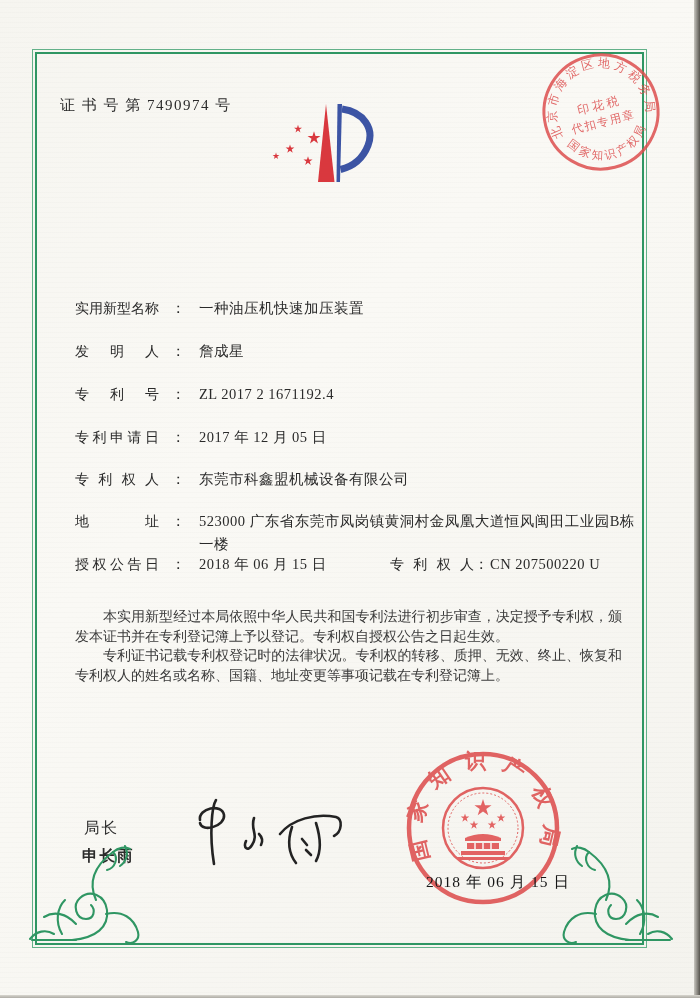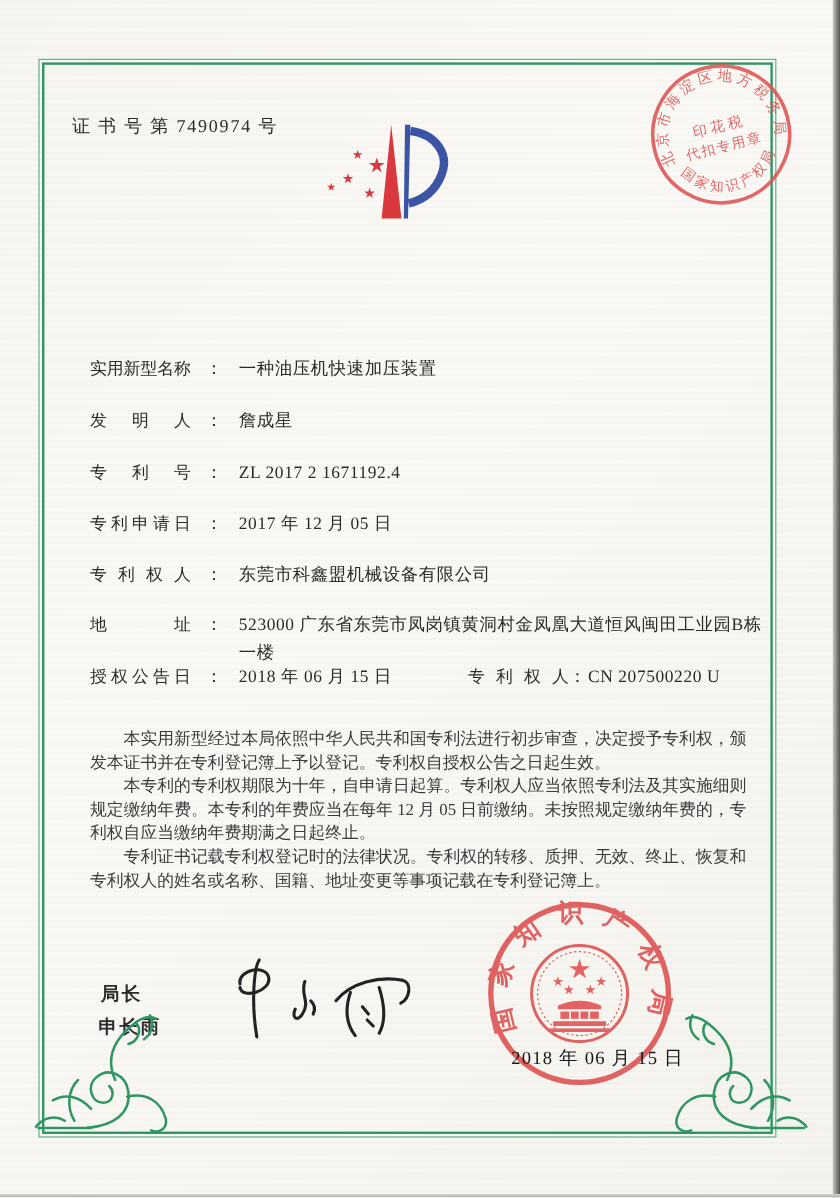--- a/index.html
+++ b/index.html
@@ -40,21 +40,21 @@
   .row-1{top:297px}.row-2{top:340px}.row-3{top:383px}.row-4{top:426px}
   .row-5{top:468px}.row-6{top:510px}.row-7{top:553px}
   .row-grant{ position:absolute; left:390px; top:553px; display:flex;
     font-size:14.5px; color:#2a2a2a; line-height:23px; }
 
   .paras{ position:absolute; left:75px; top:607px; width:547px;
     font-size:14px; line-height:19.6px; color:#3a3a3a; text-align:justify; }
   .paras p{ text-indent:2em; }
 
   .issuer-title{ position:absolute; left:84px; top:818px; font-size:15.5px;
-    font-weight:700; color:#2b2b2b; letter-spacing:2px; }
+    font-weight:400; color:#2b2b2b; letter-spacing:2px; }
   .issuer-name{ position:absolute; left:82px; top:846px; font-size:15.5px;
     font-weight:600; color:#2b2b2b; letter-spacing:2px; }
   .signature{ position:absolute; left:188px; top:792px; }
 
   .seal{ position:absolute; left:403px; top:748px; opacity:0.88; }
   .seal-date{ position:absolute; left:426px; top:872px; font-size:15.5px;
     color:#161616; letter-spacing:1px; }
 
   .tax-stamp{ position:absolute; left:539px; top:50px; transform:rotate(-14deg);
     opacity:0.85; }
@@ -132,21 +132,20 @@
       <span class="val">2018 年 06 月 15 日</span>
   </div>
   <div class="row-grant">
     <span class="lbl">专利权人</span>
       <span class="colon">：</span>
       <span class="val">CN 207500220 U</span>
   </div>
 
   <div class="paras">
     <p>本实用新型经过本局依照中华人民共和国专利法进行初步审查，决定授予专利权，颁发本证书并在专利登记簿上予以登记。专利权自授权公告之日起生效。</p>
-    <p>本专利的专利权期限为十年，自申请日起算。专利权人应当依照专利法及其实施细则规定缴纳年费。本专利的年费应当在每年 12 月 05 日前缴纳。未按照规定缴纳年费的，专利权自应当缴纳年费期满之日起终止。</p>
     <p>专利证书记载专利权登记时的法律状况。专利权的转移、质押、无效、终止、恢复和专利权人的姓名或名称、国籍、地址变更等事项记载在专利登记簿上。</p>
   </div>
 
   <div class="issuer-title">局长</div>
   <div class="issuer-name">申长雨</div>
 
   <svg class="signature" width="160" height="82" viewBox="0 0 160 82">
     <g fill="none" stroke="#232323" stroke-width="2.6" stroke-linecap="round">
       <path d="M28,8 C24,14 21,42 26,72"></path>
       <path d="M12,28 C10,16 34,11 36,23 C37.5,34 14,41 12,31"></path>

